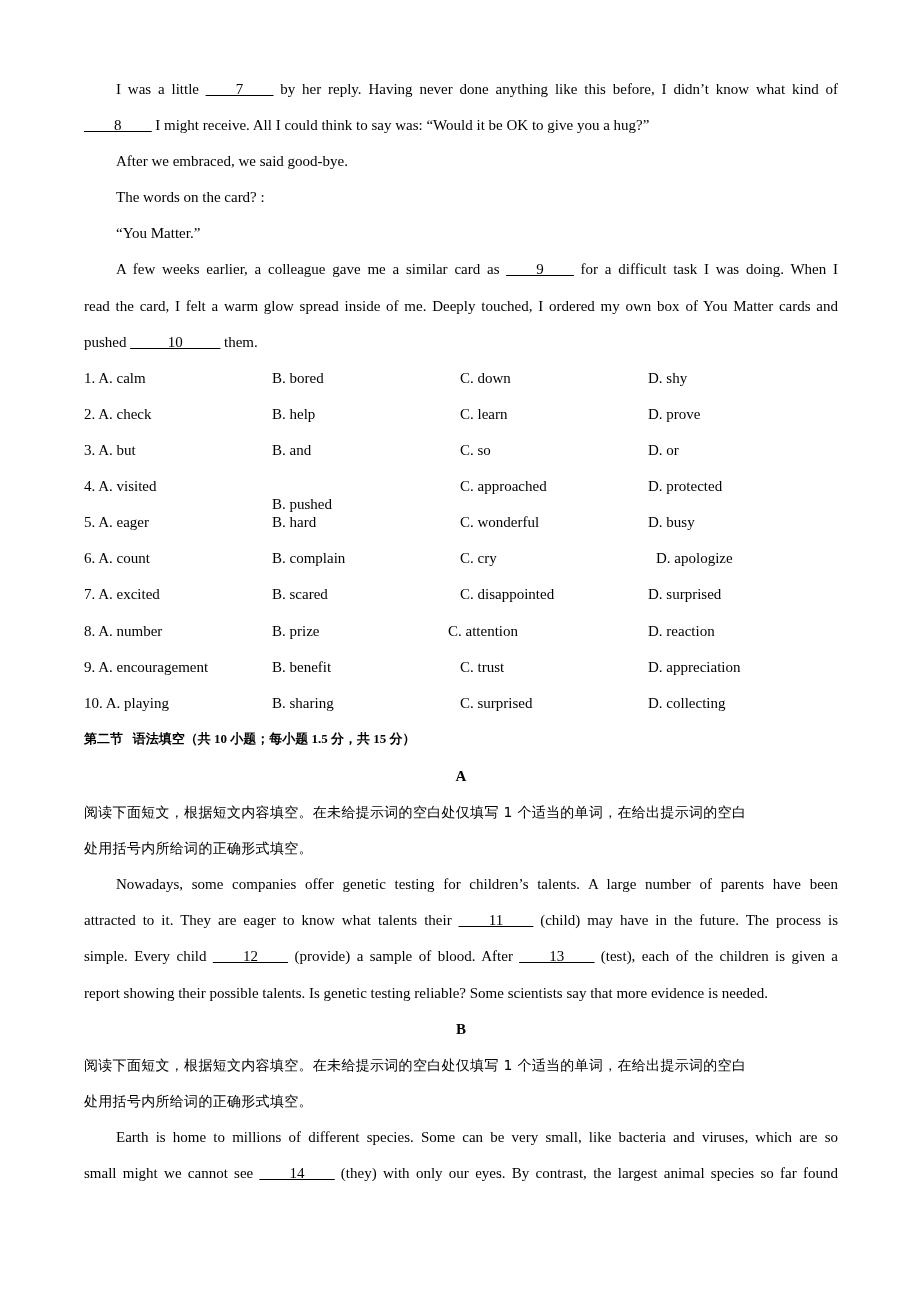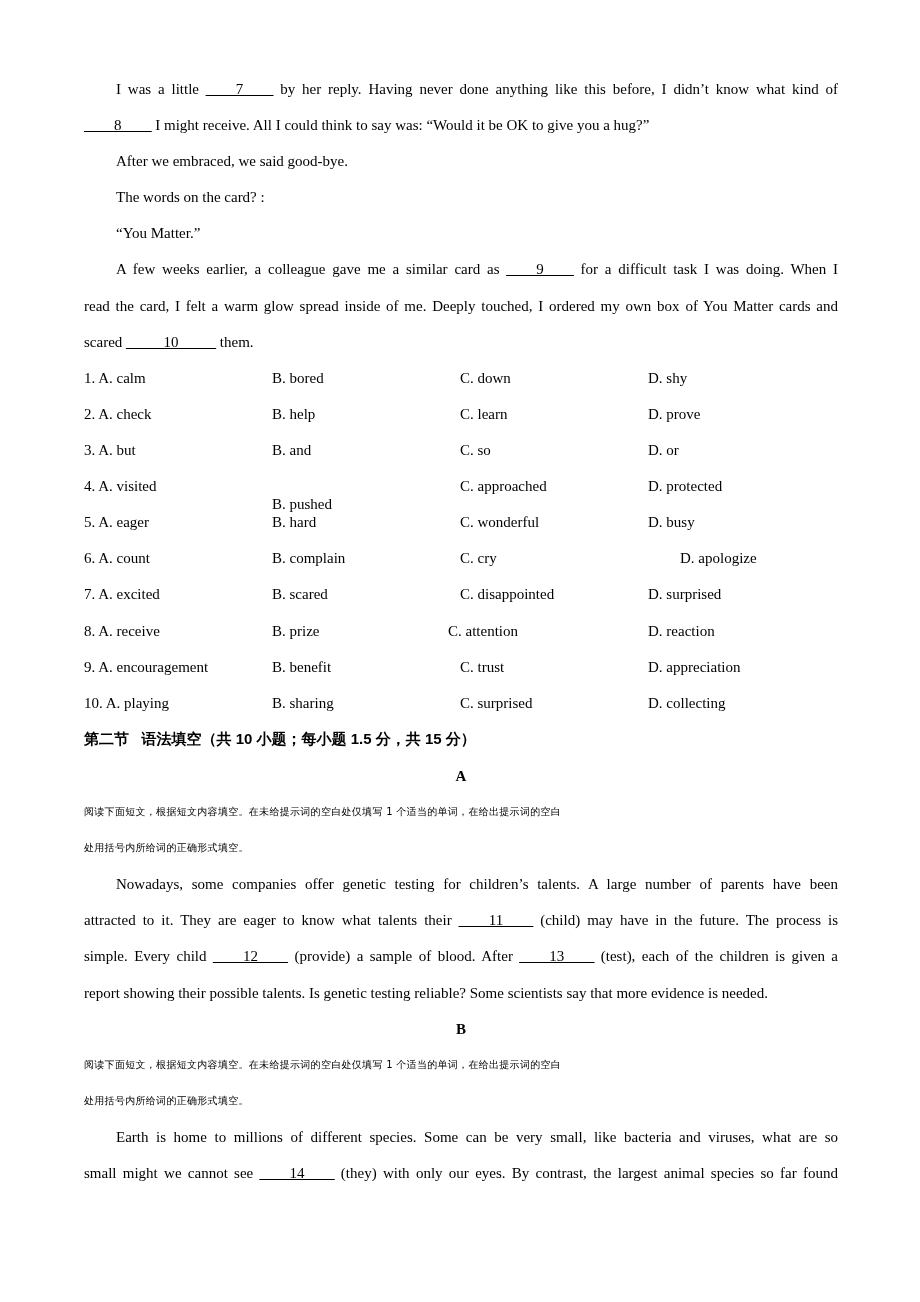--- a/index.html
+++ b/index.html
@@ -10,43 +10,43 @@
   }
   .page { position: absolute; left: 84px; top: 0; width: 754px; }
   .line { position: absolute; left: 0; white-space: nowrap; line-height: 20px; height: 20px; font-family: Liberation Serif, serif; }
   .indent { left: 32px; }
   .just { width: 754px; text-align: justify; text-align-last: justify; }
   .just.indent { width: 722px; }
   .blank { text-decoration: underline; white-space: pre; }
   .opt { position: absolute; white-space: nowrap; line-height: 20px; }
   .bold { font-weight: bold; }
   .center { width: 754px; text-align: center; left: 0; }
-  .cjk { font-family: "DejaVu Sans", sans-serif; font-size: 10px; letter-spacing: 0.3px; }
-  .heading { font-family: Liberation Sans, sans-serif; font-weight: bold; font-size: 15px; }
+  .cjk { font-family: "DejaVu Sans", sans-serif; font-size: 14px; letter-spacing: 0.3px; }
+  .heading { font-family: Liberation Serif, serif; font-weight: bold; font-size: 13px; }
 </style>
 </head>
 <body>
 
 <div class="page">
 
   <div class="line just indent" style="top:79px">
     <span>I was a little </span><span class="blank">____7____</span><span> by her reply. Having never done anything like this before, I didn’t know what kind of</span>
   </div>
   <div class="line" style="top:115px">
     <span class="blank">____8____</span><span> I might receive. All I could think to say was: “Would it be OK to give you a hug?”</span>
   </div>
   <div class="line indent" style="top:151px">After we embraced, we said good-bye.</div>
   <div class="line indent" style="top:187px">The words on the card? :</div>
   <div class="line indent" style="top:223px">“You Matter.”</div>
   <div class="line just indent" style="top:259px">
     <span>A few weeks earlier, a colleague gave me a similar card as </span><span class="blank">____9____</span><span> for a difficult task I was doing. When I</span>
   </div>
   <div class="line just" style="top:296px">read the card, I felt a warm glow spread inside of me. Deeply touched, I ordered my own box of You Matter cards and</div>
   <div class="line" style="top:332px">
-    <span>scared </span><span class="blank">_____10_____</span><span> them.</span>
+    <span>pushed </span><span class="blank">_____10_____</span><span> them.</span>
   </div>
 
   <div>
     <div class="opt" style="top:368px;left:0"><span>1.</span> <span>A. calm</span></div>
     <div class="opt" style="top:368px;left:188px">B. bored</div>
     <div class="opt" style="top:368px;left:376px">C. down</div>
     <div class="opt" style="top:368px;left:564px">D. shy</div>
 
     <div class="opt" style="top:404px;left:0"><span>2.</span> <span>A. check</span></div>
     <div class="opt" style="top:404px;left:188px">B. help</div>
@@ -64,28 +64,28 @@
     <div class="opt" style="top:476px;left:564px">D. protected</div>
 
     <div class="opt" style="top:512px;left:0"><span>5.</span> <span>A. eager</span></div>
     <div class="opt" style="top:512px;left:188px">B. hard</div>
     <div class="opt" style="top:512px;left:376px">C. wonderful</div>
     <div class="opt" style="top:512px;left:564px">D. busy</div>
 
     <div class="opt" style="top:548px;left:0"><span>6.</span> <span>A. count</span></div>
     <div class="opt" style="top:548px;left:188px">B. complain</div>
     <div class="opt" style="top:548px;left:376px">C. cry</div>
-    <div class="opt" style="top:548px;left:596px">D. apologize</div>
+    <div class="opt" style="top:548px;left:572px">D. apologize</div>
 
     <div class="opt" style="top:584px;left:0"><span>7.</span> <span>A. excited</span></div>
     <div class="opt" style="top:584px;left:188px">B. scared</div>
     <div class="opt" style="top:584px;left:376px">C. disappointed</div>
     <div class="opt" style="top:584px;left:564px">D. surprised</div>
 
-    <div class="opt" style="top:621px;left:0"><span>8.</span> <span>A. receive</span></div>
+    <div class="opt" style="top:621px;left:0"><span>8.</span> <span>A. number</span></div>
     <div class="opt" style="top:621px;left:188px">B. prize</div>
     <div class="opt" style="top:621px;left:364px">C. attention</div>
     <div class="opt" style="top:621px;left:564px">D. reaction</div>
 
     <div class="opt" style="top:657px;left:0"><span>9.</span> <span>A. encouragement</span></div>
     <div class="opt" style="top:657px;left:188px">B. benefit</div>
     <div class="opt" style="top:657px;left:376px">C. trust</div>
     <div class="opt" style="top:657px;left:564px">D. appreciation</div>
 
     <div class="opt" style="top:693px;left:0"><span>10.</span> <span>A. playing</span></div>
@@ -106,17 +106,17 @@
   </div>
   <div class="line just" style="top:946px">
     <span>simple. Every child </span><span class="blank">____12____</span><span> (provide) a sample of blood. After </span><span class="blank">____13____</span><span> (test), each of the children is given a</span>
   </div>
   <div class="line" style="top:983px">report showing their possible talents. Is genetic testing reliable? Some scientists say that more evidence is needed.</div>
 
   <div class="line center bold" style="top:1019px">B</div>
   <div class="line cjk" style="top:1055px">阅读下面短文，根据短文内容填空。在未给提示词的空白处仅填写 1 个适当的单词，在给出提示词的空白</div>
   <div class="line cjk" style="top:1091px">处用括号内所给词的正确形式填空。</div>
 
-  <div class="line just indent" style="top:1127px">Earth is home to millions of different species. Some can be very small, like bacteria and viruses, what are so</div>
+  <div class="line just indent" style="top:1127px">Earth is home to millions of different species. Some can be very small, like bacteria and viruses, which are so</div>
   <div class="line just" style="top:1163px">
     <span>small might we cannot see </span><span class="blank">____14____</span><span> (they) with only our eyes. By contrast, the largest animal species so far found</span>
   </div>
 </div>
 
 </body></html>

